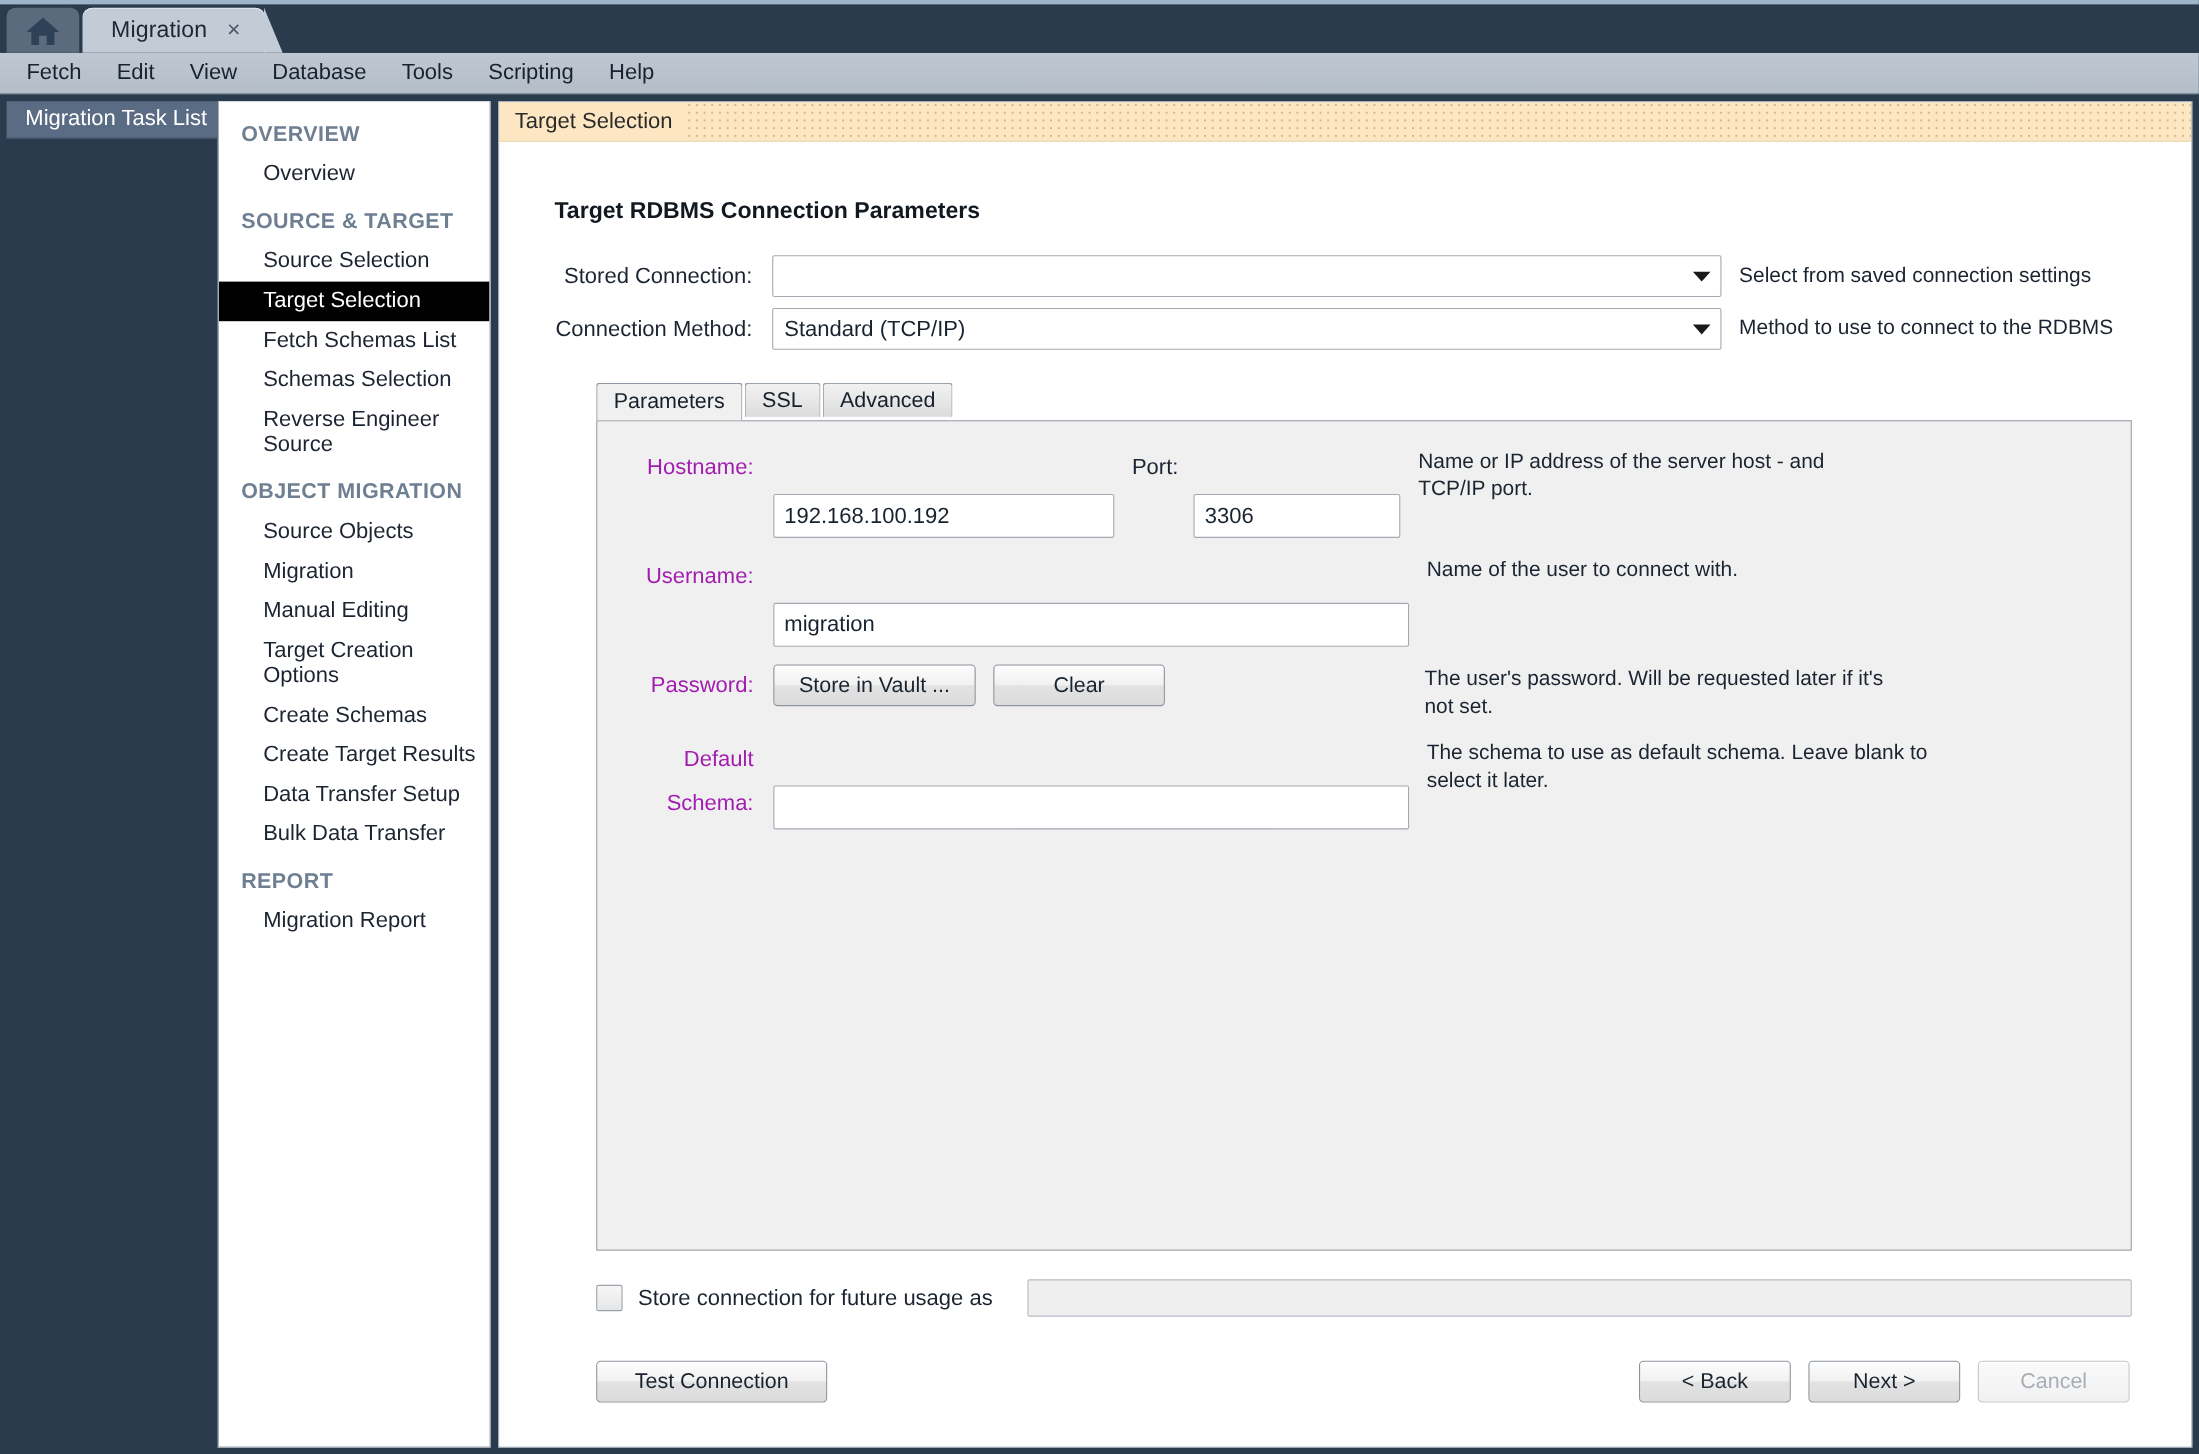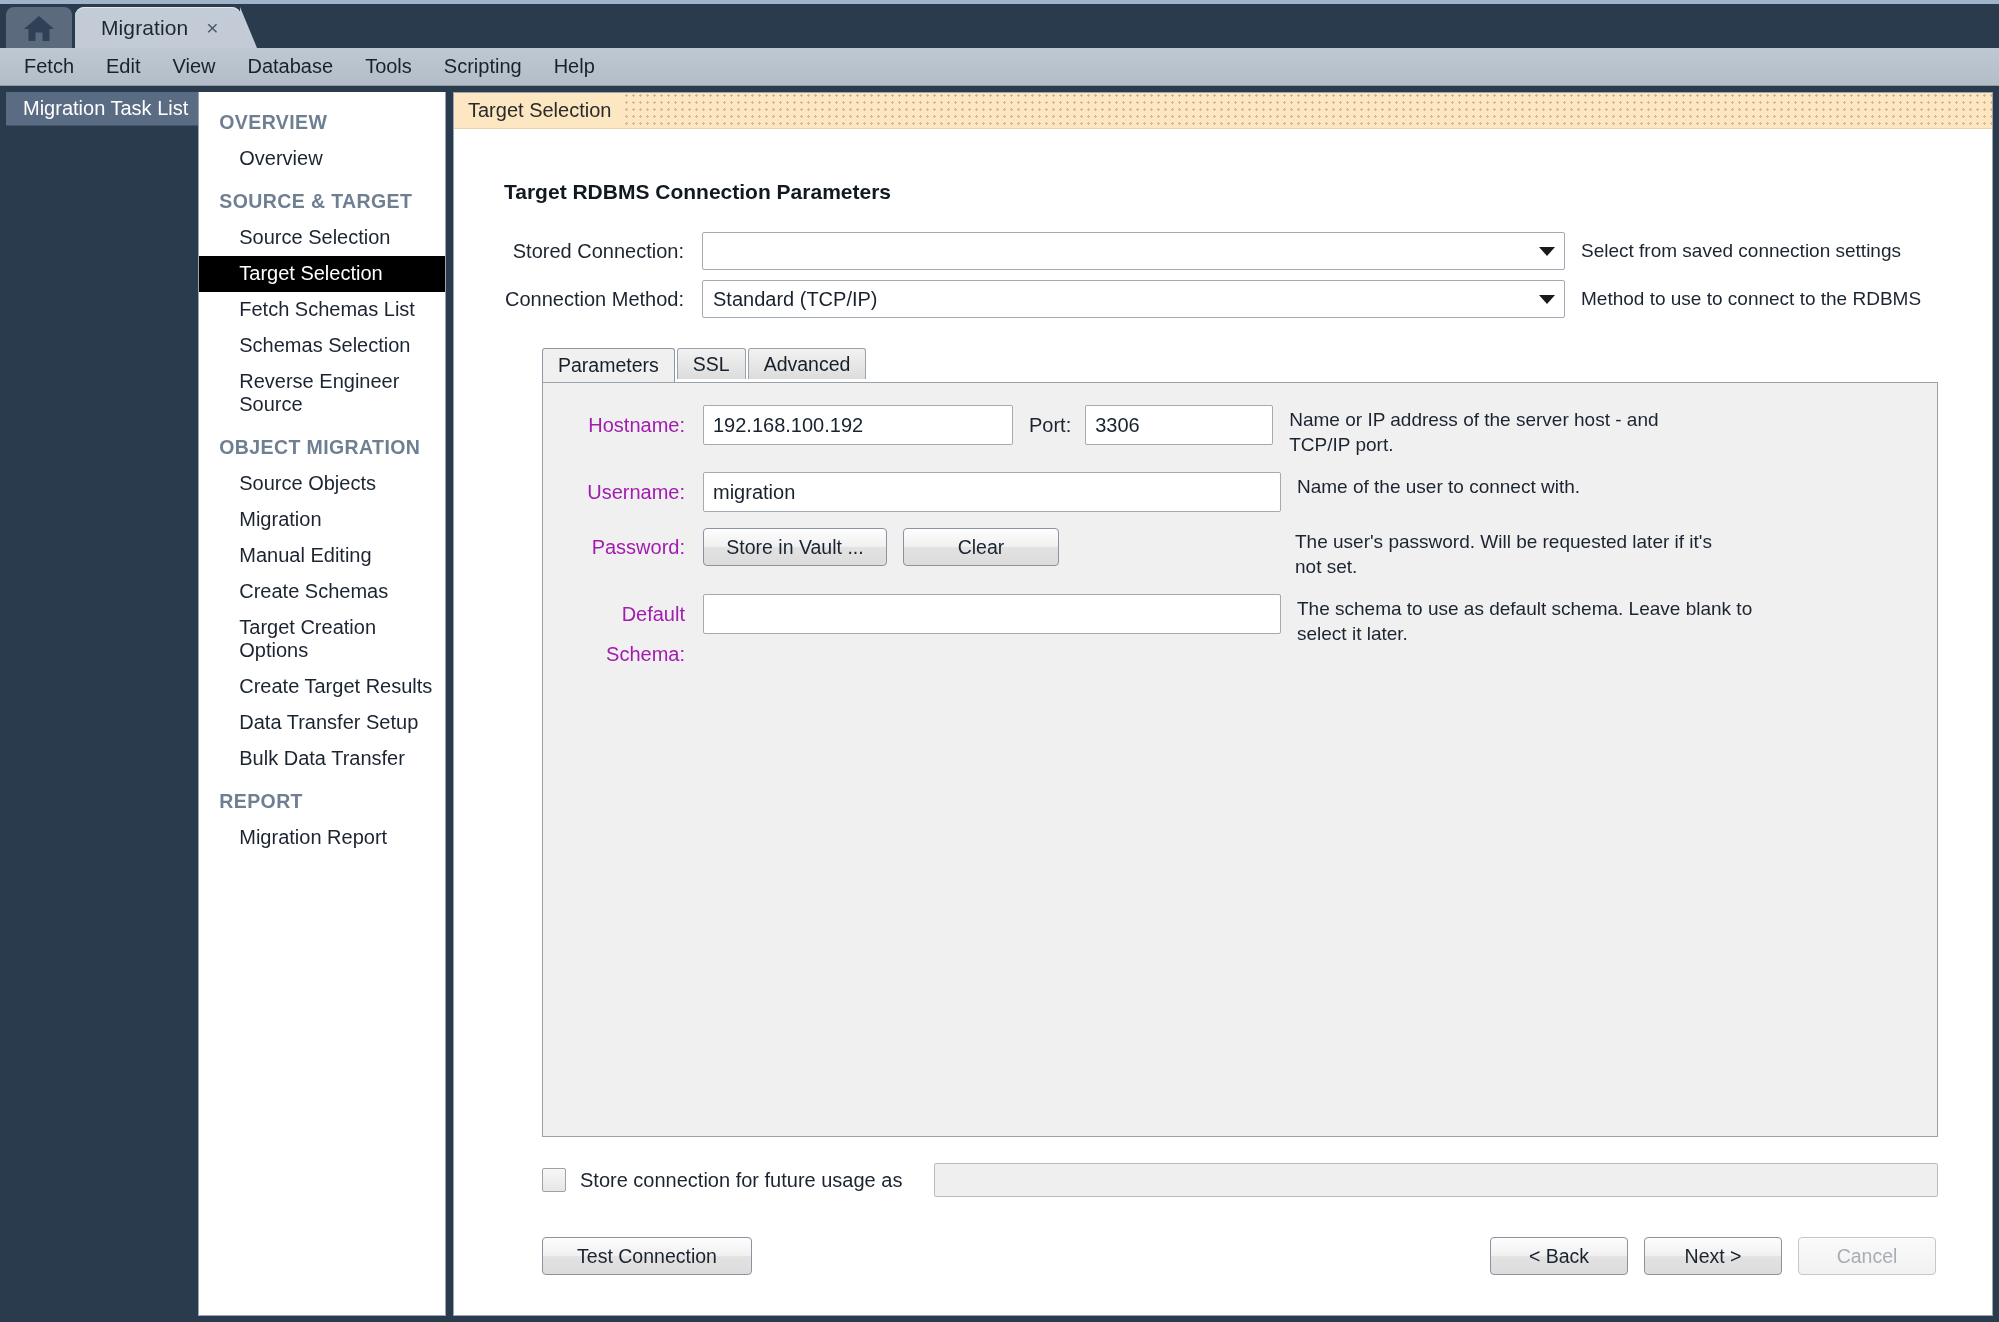--- a/index.html
+++ b/index.html
@@ -265,20 +265,21 @@
     font-size: 20px; color: #a21caf; line-height: 40px;
     box-sizing: border-box;
   }
   .fin {
     height: 40px; background: #ffffff;
     border: 1px solid #a3aab3; border-radius: 2px;
     font-size: 20px; color: #18222e;
     display: flex; align-items: center;
     padding-left: 9px;
     box-sizing: border-box;
+    margin-top: 44px;
   }
   .fin.host { width: 310px; }
   .fin.port { width: 188px; }
   .fin.user { width: 578px; }
   .fin.schema { width: 578px; }
   .port-label {
     font-size: 20px; color: #1b2430; line-height: 40px;
     padding: 0 14px 0 16px; flex: none;
   }
   .fhint {
@@ -380,22 +381,22 @@
         <div class="task-item">Source Selection</div>
         <div class="task-item active">Target Selection</div>
         <div class="task-item">Fetch Schemas List</div>
         <div class="task-item">Schemas Selection</div>
         <div class="task-item">Reverse Engineer Source</div>
 
         <div class="group-title">OBJECT MIGRATION</div>
         <div class="task-item">Source Objects</div>
         <div class="task-item">Migration</div>
         <div class="task-item">Manual Editing</div>
+        <div class="task-item">Target Creation Options</div>
         <div class="task-item">Create Schemas</div>
-        <div class="task-item">Target Creation Options</div>
         <div class="task-item">Create Target Results</div>
 
         <div class="task-item">Data Transfer Setup</div>
         <div class="task-item">Bulk Data Transfer</div>
 
         <div class="group-title">REPORT</div>
         <div class="task-item">Migration Report</div>
       </div>
     </div>
 

